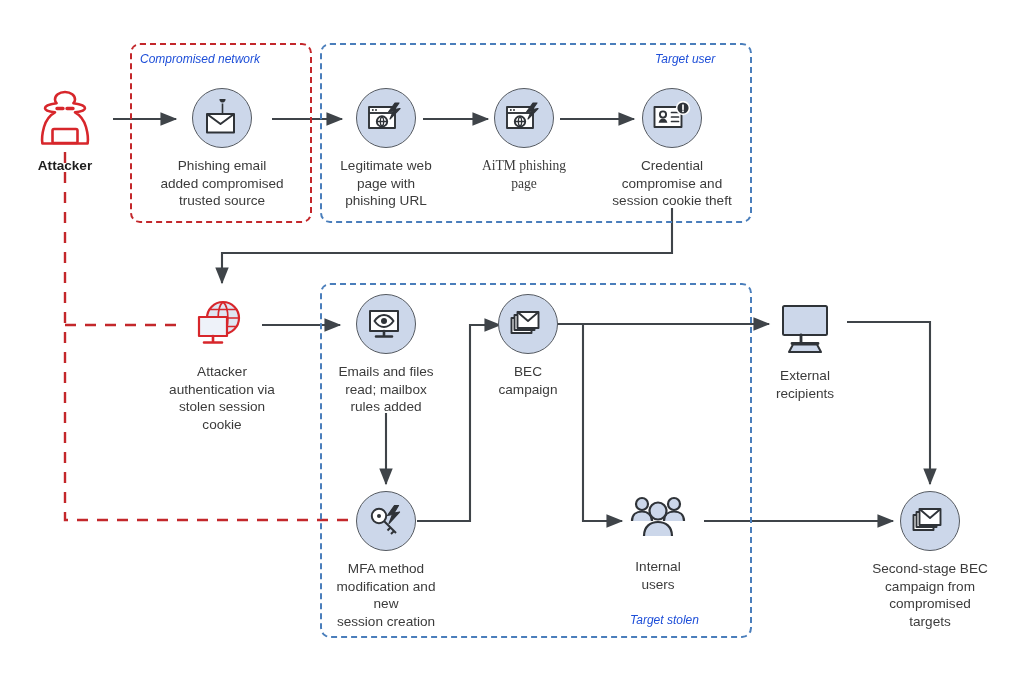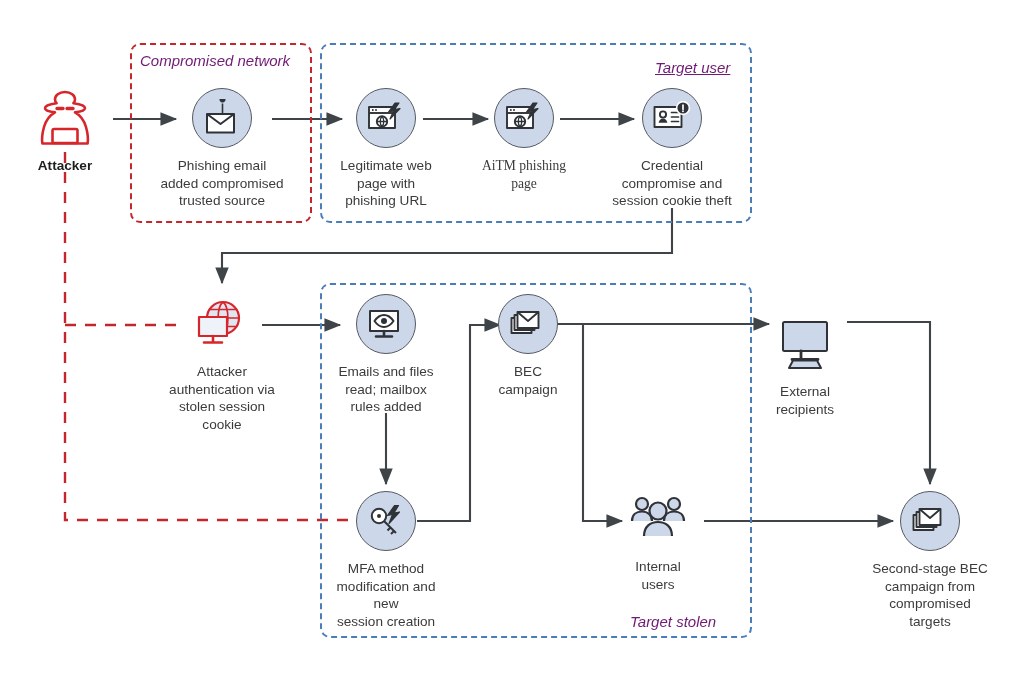--- a/index.html
+++ b/index.html
@@ -32,22 +32,22 @@
   .zone {
     position: absolute;
     border-radius: 10px;
     box-sizing: border-box;
   }
   .zone.red  { border: 2px dashed #c3272b; }
   .zone.blue { border: 2px dashed #4a7ebb; }
   .zone-label {
     position: absolute;
     font-style: italic;
-    font-size: 15px;
-    color: #701a75;
+    font-size: 12px;
+    color: #1d4ed8;
     white-space: nowrap;
   }
 
   
   .node {
     position: absolute;
     width: 150px;
     margin-left: -75px;
     text-align: center;
     color: #3b3b3b;
@@ -120,21 +120,21 @@
     <g stroke="#c3272b" stroke-width="2.4" fill="none" stroke-dasharray="11 9" stroke-linecap="butt">
       <path d="M65,152 L65,520 L370,520"></path>
       <path d="M65,325 L182,325"></path>
     </g>
   </svg>
 
   <div class="zone red" style="left:130px; top:43px; width:182px; height:180px;"></div>
   <div class="zone-label" style="left:140px; top:52px;">Compromised network</div>
 
   <div class="zone blue" style="left:320px; top:43px; width:432px; height:180px;"></div>
-  <div class="zone-label" style="left:655px; top:59px;text-decoration:underline;">Target user</div>
+  <div class="zone-label" style="left:655px; top:52px;">Target user</div>
 
   <div class="zone blue" style="left:320px; top:283px; width:432px; height:355px;"></div>
   <div class="zone-label" style="left:630px; top:613px;">Target stolen</div>
 
   <div class="node bold" style="left:65px; top:85px;">
     <div class="glyph">
       <svg width="62" height="60" viewBox="0 0 62 60">
         <g fill="none" stroke="#d7262b" stroke-width="2.6" stroke-linejoin="round">
           <path d="M31,4 C25,4 21,7.5 21,11.5 C21,13 21.6,14.2 22.6,15.2
                    C16,16 11,18 11,20.2 C11,22.2 15,23.6 21,24.3
@@ -301,21 +301,21 @@
             <rect x="8.5" y="5" width="21" height="16" fill="#ffffff"></rect>
             <path d="M8.5,5 L19,14 L29.5,5"></path>
           </g>
         </svg>
       </div>
     </div>
     <div class="caption">BEC
 campaign</div>
   </div>
 
-  <div class="node" style="left:805px; top:311px;">
+  <div class="node" style="left:805px; top:295px;">
     <div class="glyph">
       <svg width="60" height="52" viewBox="0 0 60 52">
         <g fill="none" stroke="#2f3338" stroke-width="2" stroke-linejoin="round">
           <rect x="8" y="4" width="44" height="29" rx="1.5" fill="#ccd7ea"></rect>
           <path d="M26,33 L26,40 M17,41.5 L43,41.5" stroke-width="2.8" stroke-linecap="round"></path>
           <path d="M14,50 L18,42.5 L42,42.5 L46,50 Z" fill="#ccd7ea"></path>
         </g>
       </svg>
     </div>
     <div class="caption">External

